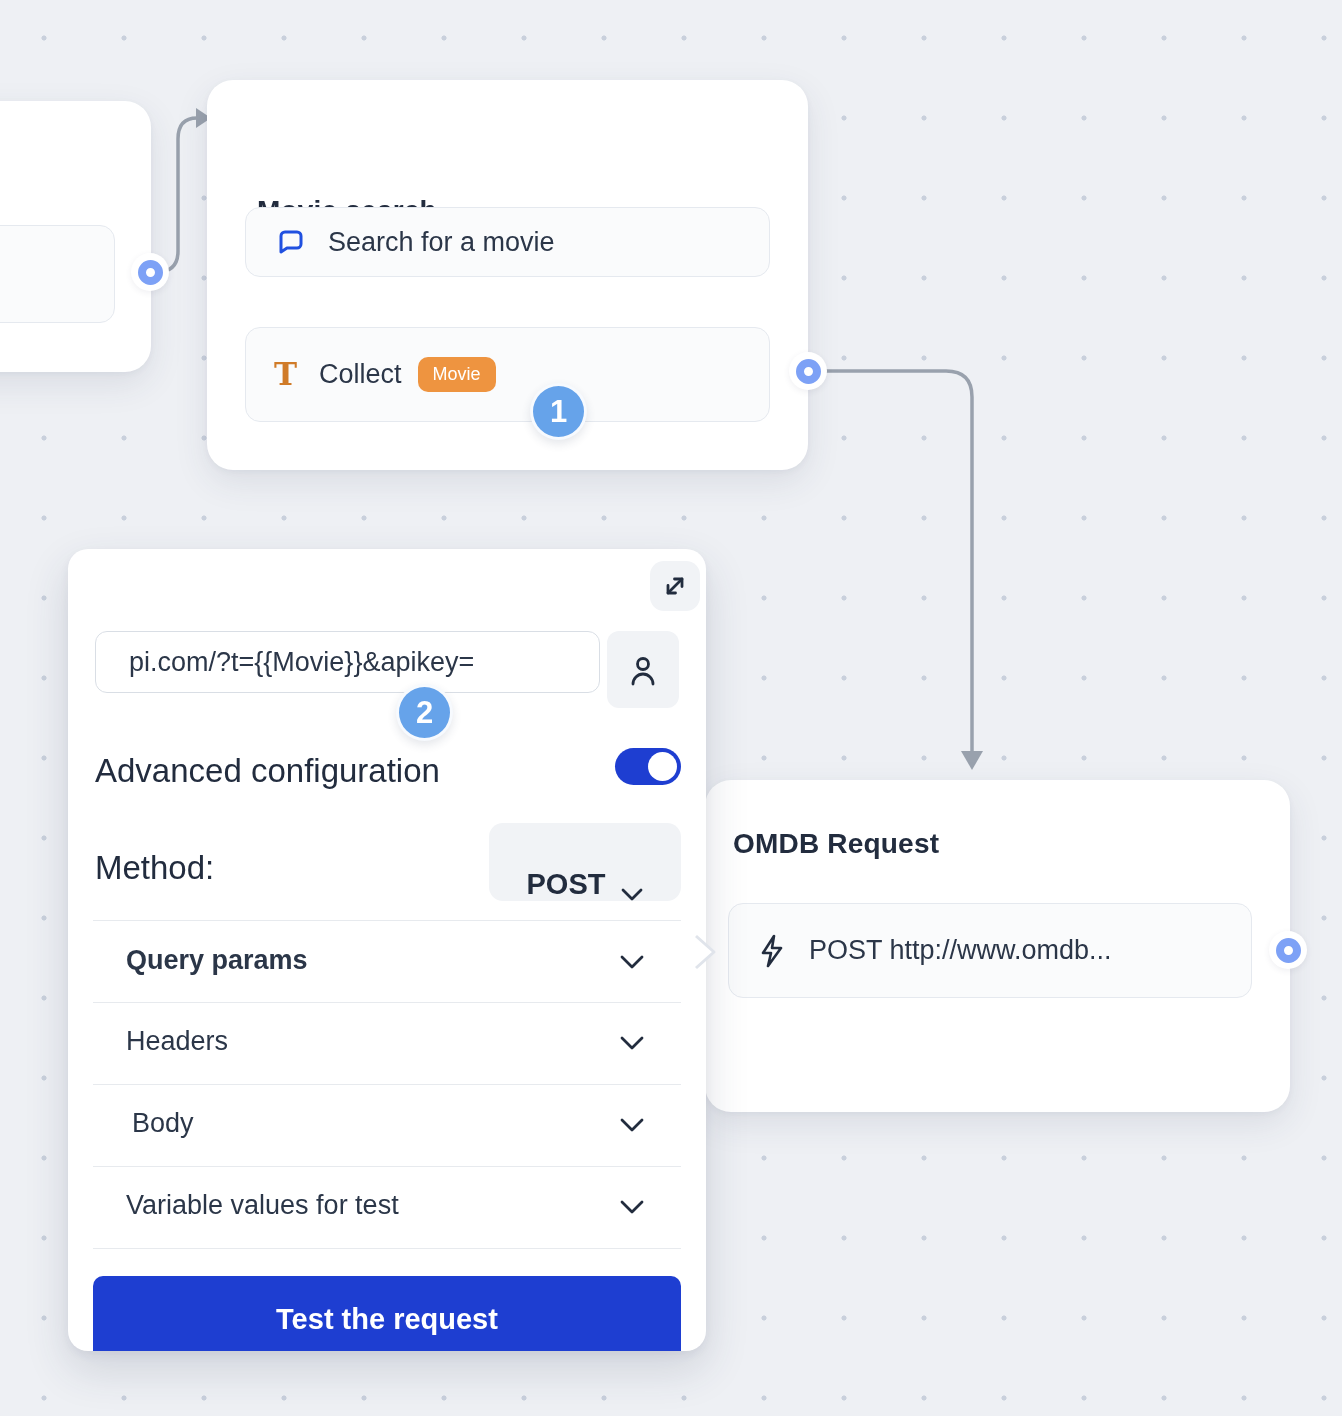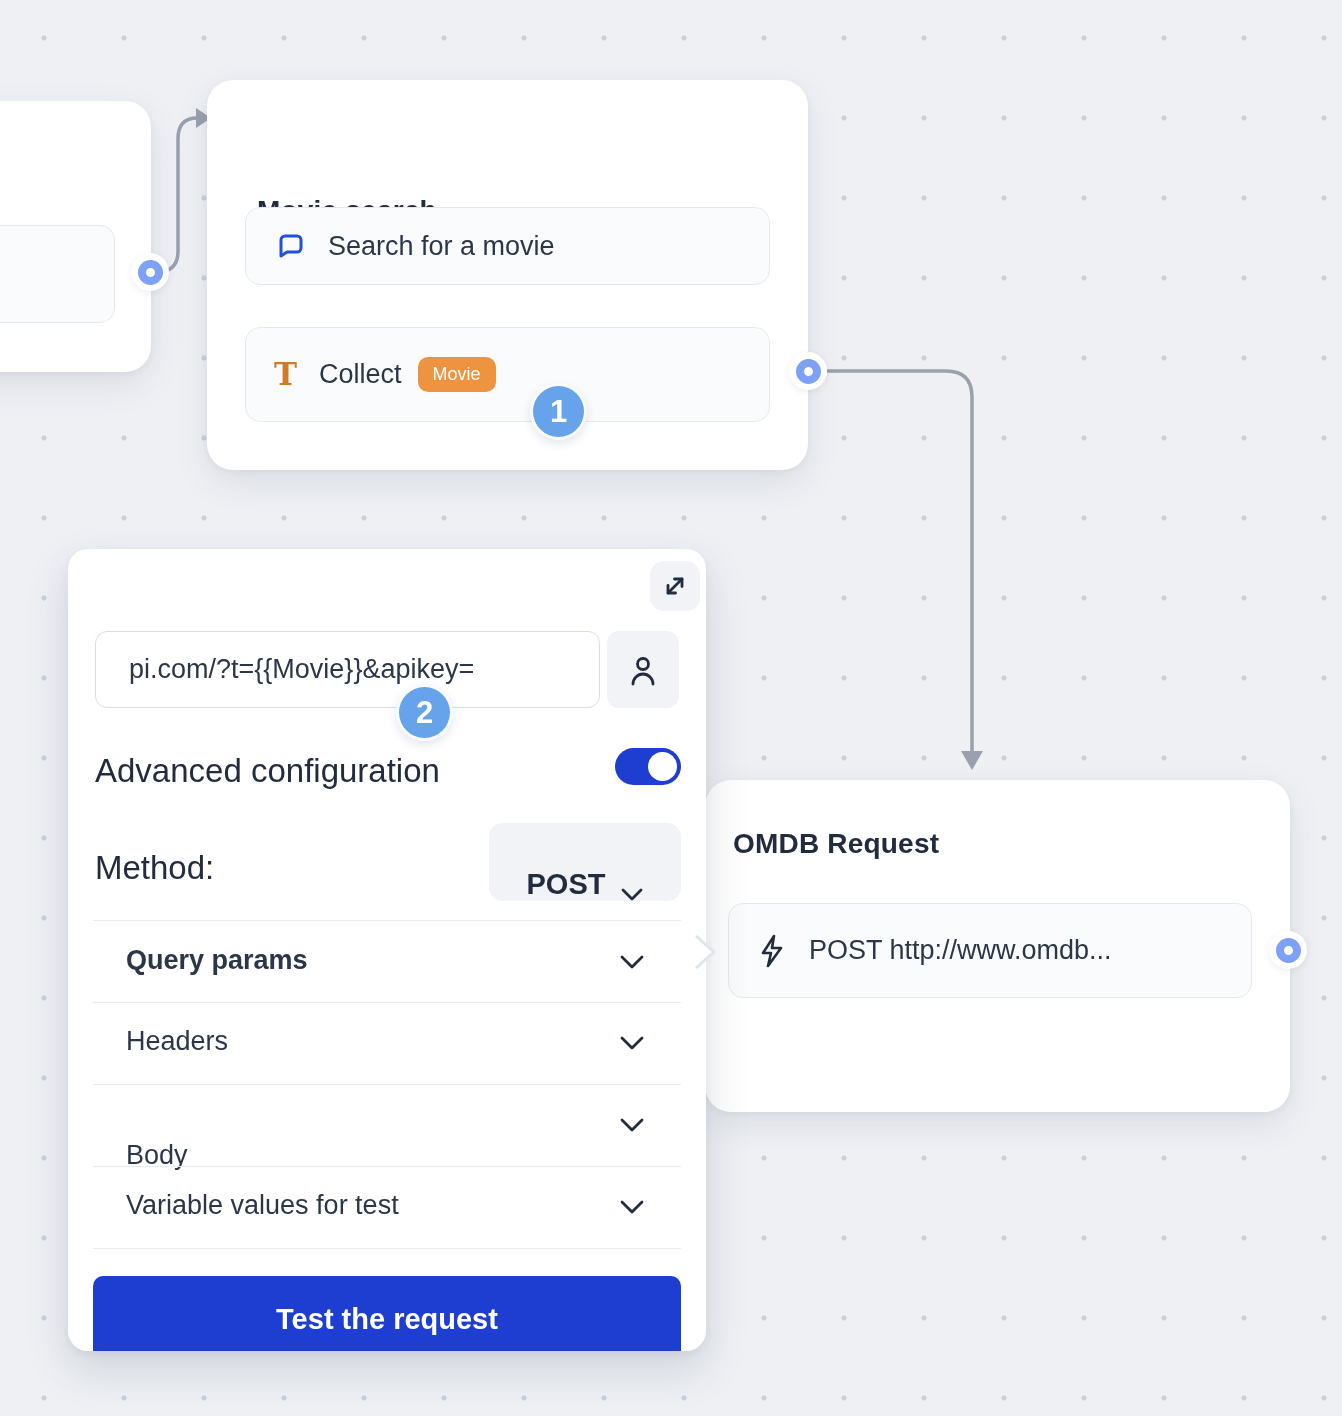--- a/index.html
+++ b/index.html
@@ -51,21 +51,21 @@
     border:3px solid rgba(255,255,255,.95);color:#fff;font-size:31px;font-weight:700;
     display:flex;align-items:center;justify-content:center;z-index:12;
     box-shadow:0 4px 10px rgba(45,55,90,.12);}
 
   .panel{position:absolute;left:68px;top:549px;width:638px;height:802px;background:#fff;
     border-radius:20px;box-shadow:0 18px 44px rgba(45,55,90,.16),0 4px 10px rgba(45,55,90,.06);
     overflow:hidden;z-index:10;}
   .iconbtn{position:absolute;background:var(--graybtn);border:none;border-radius:14px;
     display:flex;align-items:center;justify-content:center;cursor:pointer;}
   .expand-btn{left:582px;top:12px;width:50px;height:50px;}
-  .url-input{position:absolute;left:27px;top:82px;width:505px;height:77px;border:1.5px solid var(--inputborder);
+  .url-input{position:absolute;left:27px;top:82px;width:505px;height:62px;border:1.5px solid var(--inputborder);
     border-radius:12px;font-family:"Liberation Sans",sans-serif;font-size:27px;color:var(--text);
     padding:0 16px 0 33px;background:#fff;outline:none;}
   .person-btn{left:539px;top:82px;width:72px;height:77px;border-radius:12px;}
   .panel-label{position:absolute;font-size:33px;color:var(--navy);}
   .toggle{position:absolute;left:547px;top:199px;width:66px;height:37px;border-radius:19px;
     background:var(--accent);cursor:pointer;}
   .toggle .knob{position:absolute;right:4px;top:4px;width:29px;height:29px;border-radius:50%;background:#fff;}
   .method-btn{left:421px;top:274px;width:192px;height:78px;border-radius:14px;gap:16px;align-items:flex-end;}
   .method-btn .mlabel{font-size:29px;font-weight:600;color:var(--navy);}
   .pdivider{position:absolute;left:25px;width:588px;height:0;border-top:1.5px solid var(--divider);}
@@ -93,21 +93,21 @@
   <div class="node" style="left:-121px;top:101px;width:272px;height:271px;">
     <div class="node-item" style="left:40px;top:124px;width:196px;height:98px;"></div>
   </div>
   <div class="port" style="left:131px;top:253px;">
     <div class="ring"></div>
   </div>
 
   <div class="node" style="left:207px;top:80px;width:601px;height:390px;">
     <div class="node-title" style="left:50px;top:117px;top:115px;" style2="">Movie search</div>
 
-    <div class="node-item" style="left:38px;top:127px;width:525px;height:78px;">
+    <div class="node-item" style="left:38px;top:127px;width:525px;height:70px;">
       <span style="display:flex;">
         <svg width="32" height="32" viewBox="0 0 32 32" fill="none" stroke="#2050e0" stroke-width="3" stroke-linejoin="round">
           <path d="M7 26 V10 a4 4 0 0 1 4-4 h12 a4 4 0 0 1 4 4 v8 a4 4 0 0 1 -4 4 H13 Z"></path>
         </svg>
       </span>
       <span class="label">Search for a movie</span>
     </div>
     <div class="node-item" style="left:38px;top:247px;width:525px;height:95px;">
       <span class="t-glyph">T</span>
       <span class="label">Collect</span>
@@ -187,21 +187,21 @@
     <div class="pdivider" style="top:453px;"></div>
 
     <div class="section-label" style="top:477px;">Headers</div>
     <span class="section-chev" style="top:487px;">
       <svg width="24" height="14" viewBox="0 0 24 14" fill="none" stroke="#222c3e" stroke-width="2.8" stroke-linecap="round" stroke-linejoin="round">
           <path d="M2 2 L12 12 L22 2"></path>
         </svg>
     </span>
     <div class="pdivider" style="top:535px;"></div>
 
-    <div class="section-label" style="top:591px;">Body</div>
+    <div class="section-label" style="top:559px;margin-left:6px;">Body</div>
     <span class="section-chev" style="top:569px;">
       <svg width="24" height="14" viewBox="0 0 24 14" fill="none" stroke="#222c3e" stroke-width="2.8" stroke-linecap="round" stroke-linejoin="round">
           <path d="M2 2 L12 12 L22 2"></path>
         </svg>
     </span>
     <div class="pdivider" style="top:617px;"></div>
 
     <div class="section-label" style="top:641px;">Variable values for test</div>
     <span class="section-chev" style="top:651px;">
       <svg width="24" height="14" viewBox="0 0 24 14" fill="none" stroke="#222c3e" stroke-width="2.8" stroke-linecap="round" stroke-linejoin="round">

